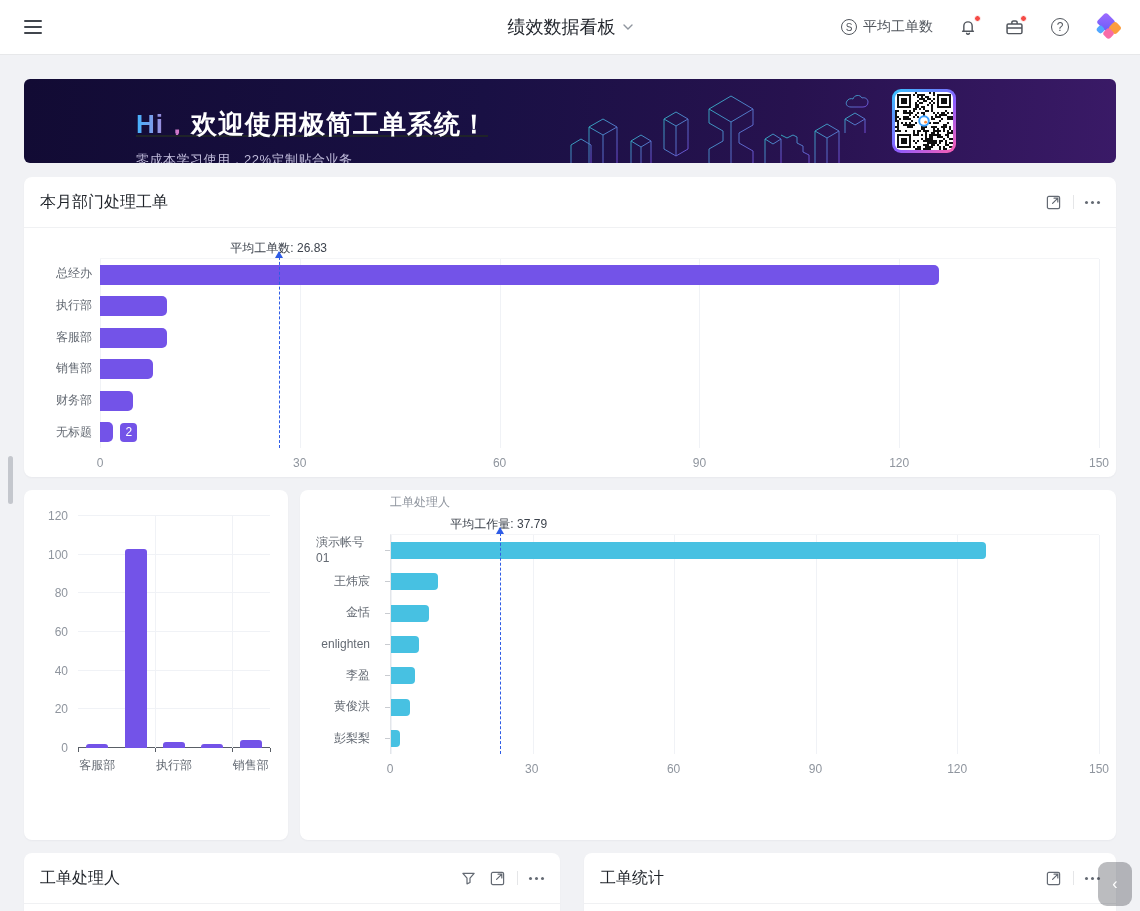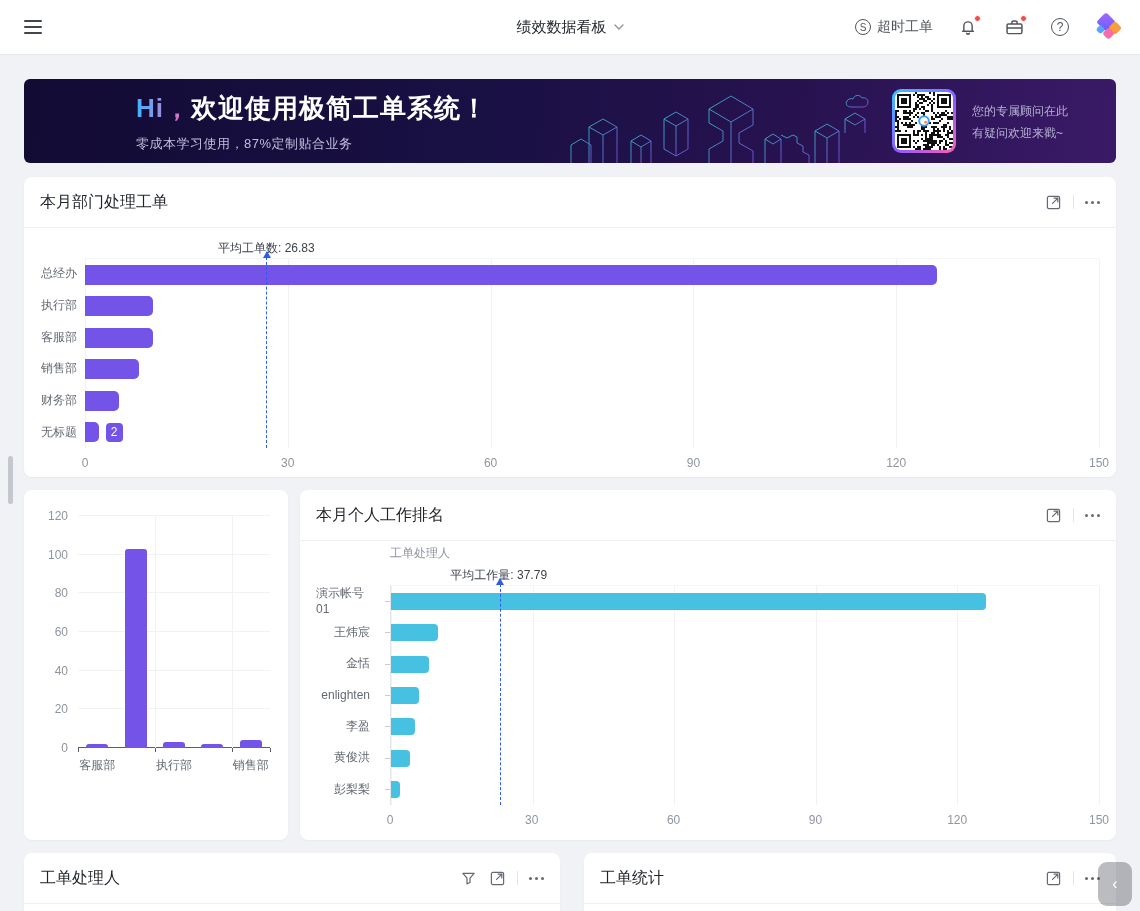--- a/index.html
+++ b/index.html
@@ -9,21 +9,21 @@
     font-family:"Liberation Sans","DejaVu Sans",sans-serif;
     color:#1f2329; font-size:14px;
   }
   
   .topbar { height:55px; background:#fff; border-bottom:1px solid #e7e8ea;
     display:flex; align-items:center; position:relative; }
   .hamburger { position:absolute; left:24px; width:18px; height:14px;
     display:flex; flex-direction:column; justify-content:space-between; cursor:pointer; }
   .hamburger i { display:block; height:2px; background:#41464d; border-radius:1px; }
   .topbar-center { margin:0 auto; display:flex; align-items:center; gap:7px;
-    font-size:15px; color:#23272e; cursor:pointer; }
+    font-size:18px; color:#23272e; cursor:pointer; }
   .caret { width:10px; height:6px; }
   .topbar-right { position:absolute; right:18px; display:flex; align-items:center; gap:24px; }
   .back-old { display:flex; align-items:center; gap:6px; font-size:14px; color:#51565d; cursor:pointer; }
   .s-circle { width:16px; height:16px; border:1.3px solid #51565d; border-radius:50%;
     display:flex; align-items:center; justify-content:center; font-size:10px; color:#51565d; }
   .ticon { position:relative; width:22px; height:22px; display:flex; align-items:center; justify-content:center; cursor:pointer; }
   .reddot { position:absolute; top:-1px; right:-2px; width:7px; height:7px;
     border-radius:50%; background:#f54a45; border:1px solid #fff; }
   .help-circle { width:18px; height:18px; border:1.4px solid #51565d; border-radius:50%;
     display:flex; align-items:center; justify-content:center; font-size:12px; color:#51565d; }
@@ -32,21 +32,21 @@
   .logo .d-purple { width:14px; height:14px; left:4px; top:1px; transform:rotate(45deg);
     background:linear-gradient(135deg,#a06bff,#6a5cf8); }
   .logo .d-orange { width:10px; height:10px; left:15px; top:9px; transform:rotate(45deg); background:#fb9d3e; }
   .logo .d-pink { width:9px; height:9px; left:9px; top:15px; transform:rotate(45deg); background:#f76ca8; }
   .logo .d-blue { width:7px; height:7px; left:2px; top:12px; transform:rotate(45deg); background:#51a8ff; }
   
   .content { padding:24px 24px 0; }
   
   .banner { height:84px; border-radius:6px; position:relative; overflow:hidden; margin-bottom:14px;
     background:linear-gradient(95deg,#120b34 0%,#191044 42%,#27124f 70%,#3a1a67 100%); }
-  .banner-text { position:absolute; left:112px; top:12px; }
+  .banner-text { position:absolute; left:112px; top:28px;text-decoration:underline; }
   .banner-title { font-size:26px; font-weight:bold; color:#fff; letter-spacing:1px; white-space:nowrap; }
   .banner-title .hi { background:linear-gradient(90deg,#41b3ff,#ff64b8);
     -webkit-background-clip:text; background-clip:text; color:transparent; }
   .banner-sub { margin-top:9px; font-size:13px; color:#c1bcdb; letter-spacing:.5px; }
   .iso { position:absolute; left:545px; top:0; height:84px; width:330px; opacity:.75; }
   .qr-wrap { position:absolute; left:868px; top:10px; width:64px; height:64px; border-radius:9px; padding:3px;
     background:linear-gradient(140deg,#37c6ff,#8a5cff 55%,#ff5fb0); }
   .qr-inner { width:58px; height:58px; background:#fff; border-radius:6px; position:relative; overflow:hidden; }
   .qr-caption { position:absolute; left:948px; top:21px; font-size:12px; color:#b7b2d4; line-height:22px; }
   
@@ -61,21 +61,21 @@
   .card-dept { height:300px; margin-bottom:13px; }
   .row2 { display:flex; gap:12px; margin-bottom:13px; }
   .card-overtime { width:264px; height:350px; }
   .card-personal { flex:1; height:350px; }
   .row3 { display:flex; gap:24px; }
   .row3 .card { height:120px; }
   .card-status { width:536px; }
   .card-stats { flex:1; }
   
   .hchart { display:flex; flex-direction:column; }
-  .c1 { height:248px; padding:4px 17px 6px 13px;justify-content:flex-end; }
+  .c1 { height:248px; padding:4px 17px 6px 28px;justify-content:flex-end; }
   .c3 { height:298px; padding:2px 17px 8px 16px; }
   .ch-top { position:relative; }
   .c1 .ch-top { height:26px; }
   .c3 .ch-top { height:42px; }
   .ch-top-inner { position:absolute; right:0; top:0; bottom:0; }
   .c1 .ch-top-inner { left:48px; }
   .c3 .ch-top-inner { left:74px; }
   .axis-name { position:absolute; left:0; top:2px; font-size:12px; color:#8f959e; white-space:nowrap; }
   .mean-label { position:absolute; bottom:1px; transform:translateX(-50%);
     font-size:12px; color:#3d434d; white-space:nowrap; }
@@ -140,21 +140,21 @@
     </div>
   <div class="topbar-center">
     <span>绩效数据看板</span>
     <svg class="caret" viewBox="0 0 10 6">
       <path d="M1 1l4 4 4-4" fill="none" stroke="#8f959e" stroke-width="1.4" stroke-linecap="round"></path>
     </svg>
   </div>
   <div class="topbar-right">
     <div class="back-old">
       <span class="s-circle">S</span>
-      <span>超时工单</span>
+      <span>平均工单数</span>
     </div>
     <div class="ticon">
       <svg width="20" height="20" viewBox="0 0 24 24" fill="none" stroke="#51565d" stroke-width="1.7" stroke-linecap="round">
         <path d="M5.5 17h13M7 17v-6.2a5 5 0 0 1 10 0V17M10.3 19.6a1.9 1.9 0 0 0 3.4 0"></path>
       </svg>
       <i class="reddot"></i>
     </div>
     <div class="ticon">
       <svg width="21" height="21" viewBox="0 0 24 24" fill="none" stroke="#51565d" stroke-width="1.7" stroke-linejoin="round">
         <rect x="3.5" y="8" width="17" height="11" rx="1.5"></rect>
@@ -192,21 +192,21 @@
         <path d="M196 60l8-5 8 5-8 5zM196 60v24M212 60v24"></path>
         <path d="M212 56l6 3 6-3 4 2v6l6 3v6l6 3v8"></path>
         <path d="M246 84V52l12-7 12 7v32M246 52l12 7 12-7M258 59v25"></path>
         <path d="M276 40l10-6 10 6-10 6zM276 40v14M296 40v14"></path>
         <path d="M282 28c-4 0-6-3-4-6 1-2 4-3 6-2 1-4 7-5 9-1 3-1 6 1 6 4s-2 5-5 5z"></path>
         <path d="M2 84V66l10-6 10 6v18"></path>
       </g>
     </svg>
     <div class="banner-text">
       <div class="banner-title"><span class="hi">Hi，</span><span>欢迎使用极简工单系统！</span></div>
-      <div class="banner-sub">零成本学习使用，87%定制贴合业务</div>
+      <div class="banner-sub">零成本学习使用，22%定制贴合业务</div>
     </div>
     <div class="qr-wrap">
       <div class="qr-inner">
           <svg id="qr-svg" width="58" height="58" viewBox="0 0 29 29">
             <rect x="10" y="0" width="1" height="1" fill="#111"></rect>
             <rect x="17" y="0" width="1" height="1" fill="#111"></rect>
             <rect x="19" y="0" width="1" height="1" fill="#111"></rect>
             <rect x="9" y="1" width="1" height="1" fill="#111"></rect>
             <rect x="11" y="1" width="1" height="1" fill="#111"></rect>
             <rect x="12" y="1" width="1" height="1" fill="#111"></rect>
@@ -460,24 +460,20 @@
             <rect x="1" y="21" width="7" height="7" fill="#111"></rect>
             <rect x="2" y="22" width="5" height="5" fill="#fff"></rect>
             <rect x="3" y="23" width="3" height="3" fill="#111"></rect>
             <rect x="19" y="19" width="3" height="3" fill="#111"></rect>
             <rect x="20" y="20" width="1" height="1" fill="#fff"></rect>
             <circle cx="14.5" cy="14.5" r="2.4" fill="#fff" stroke="#3aa0ff" stroke-width="1"></circle>
             <circle cx="15.3" cy="15.1" r="0.7" fill="#ff8d3a"></circle>
           </svg>
         </div>
     </div>
-    <div class="qr-caption">
-      <div>您的专属顾问在此</div>
-      <div>有疑问欢迎来戳~</div>
-    </div>
   </div>
 
   <div class="card card-dept">
     <div class="card-head">
       <span class="card-title">本月部门处理工单</span>
       <div class="head-actions">
         <span class="abtn">
           <svg width="15" height="15" viewBox="0 0 16 16" fill="none" stroke="#646a73" stroke-width="1.3">
             <rect x="1.5" y="1.5" width="13" height="13" rx="1.5"></rect>
               <path d="M7 9l5.4-5.4M8.6 3.4h4v4" stroke-linecap="round"></path>
@@ -614,37 +610,20 @@
             <span>客服部</span>
             <span></span>
             <span>执行部</span>
             <span></span>
             <span>销售部</span>
           </div>
         </div>
     </div>
 
     <div class="card card-personal">
-      <div class="card-head">
-        <span class="card-title">本月个人工作排名</span>
-        <div class="head-actions">
-          <span class="abtn">
-            <svg width="15" height="15" viewBox="0 0 16 16" fill="none" stroke="#646a73" stroke-width="1.3">
-              <rect x="1.5" y="1.5" width="13" height="13" rx="1.5"></rect>
-                <path d="M7 9l5.4-5.4M8.6 3.4h4v4" stroke-linecap="round"></path>
-            </svg>
-          </span>
-          <span class="hdivider"></span>
-          <span class="dots">
-              <i></i>
-              <i></i>
-              <i></i>
-            </span>
-        </div>
-      </div>
       <div class="hchart c3">
           <div class="ch-top">
             <div class="ch-top-inner">
               <span class="axis-name">工单处理人</span>
               <span class="mean-label" style="left: 15.3333%;">平均工作量: 37.79</span>
             </div>
           </div>
           <div class="ch-body">
             <div class="ch-ycol">
               <div class="ch-yrow">

